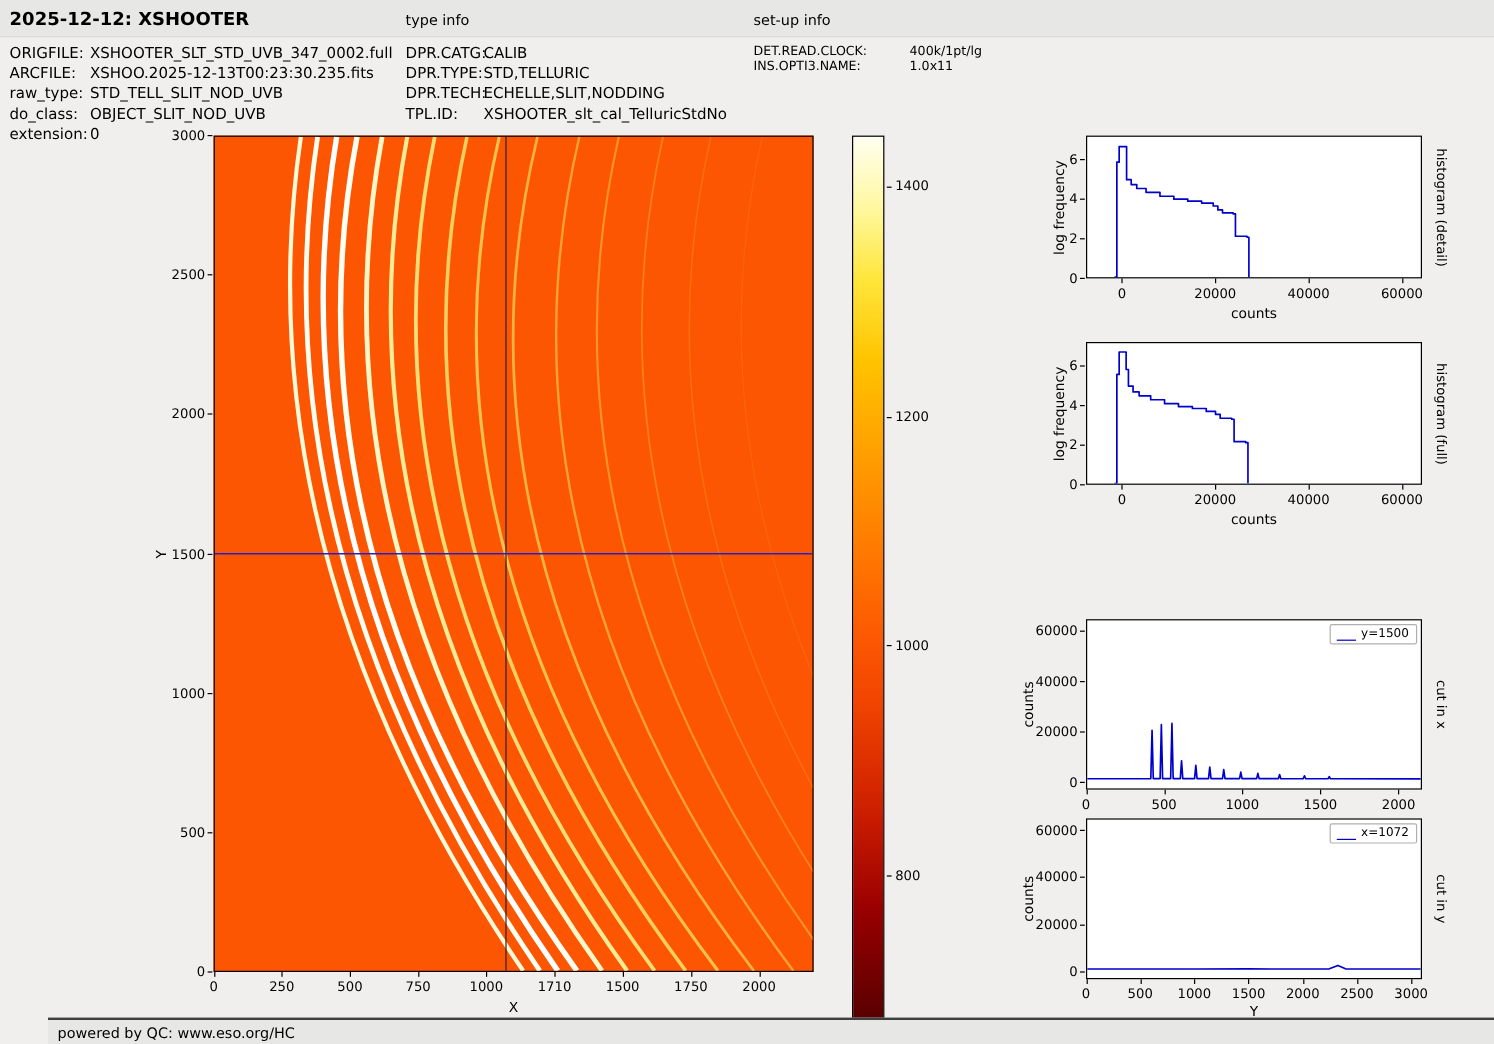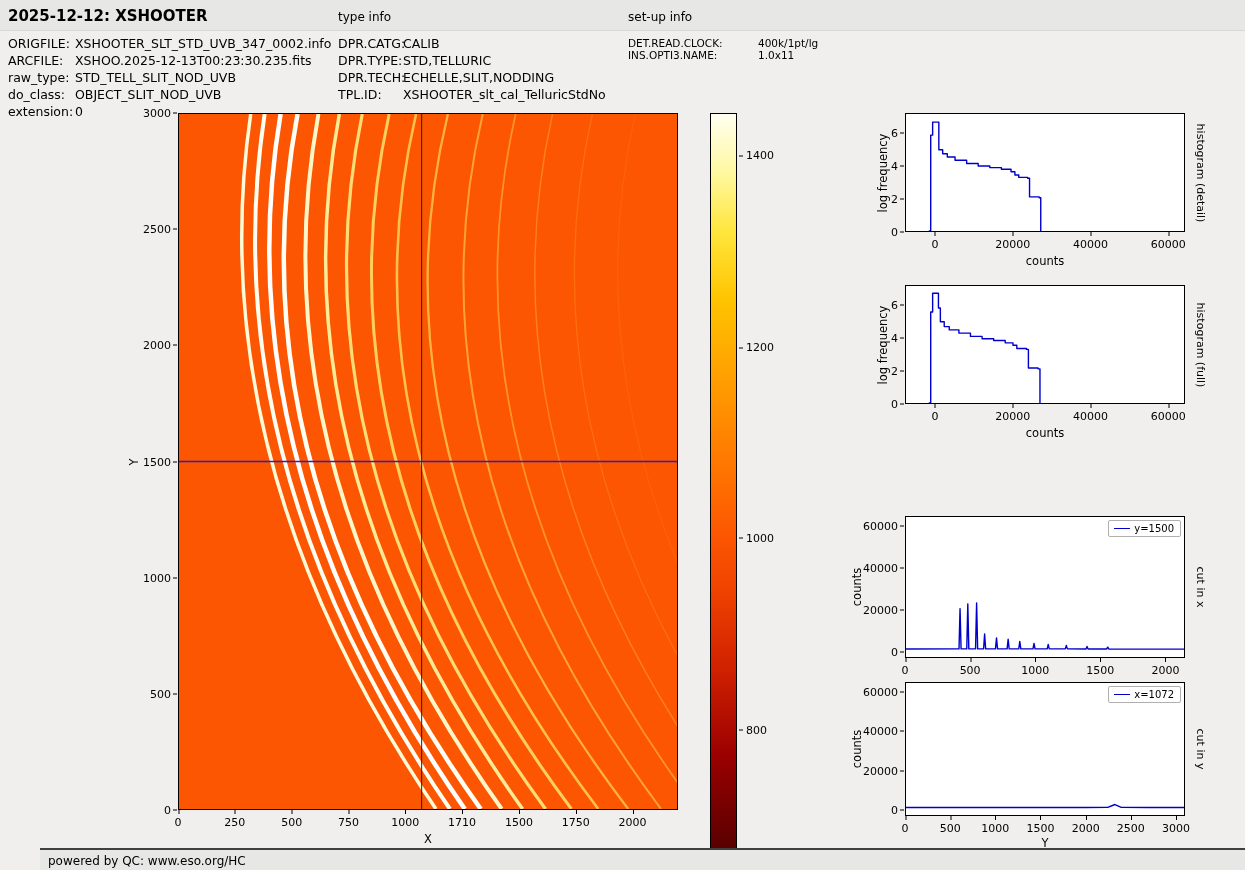--- a/index.html
+++ b/index.html
@@ -20,34 +20,34 @@
   .xtick::before{content:"";position:absolute;left:50%;top:-6px;width:1px;height:4px;background:#000;}
   .ytick{position:absolute;font-size:11px;right:calc(100% + 7px);transform:translateY(-50%);white-space:nowrap;}
   .ytick::after{content:"";position:absolute;left:calc(100% + 2px);top:50%;margin-top:-0.5px;width:4px;height:1px;background:#000;}
   .xlabel{position:absolute;top:calc(100% + 22px);left:50%;transform:translateX(-50%);font-size:11.5px;white-space:nowrap;}
   .ylabel{position:absolute;top:50%;transform:translate(-50%,-50%) rotate(-90deg);font-size:11.5px;white-space:nowrap;}
   .rlabel{position:absolute;right:-16px;top:50%;transform:translate(50%,-50%) rotate(90deg);font-size:11px;white-space:nowrap;}
   .cbtick{position:absolute;left:calc(100% + 9px);transform:translateY(-50%);font-size:11px;white-space:nowrap;}
   .cbtick::before{content:"";position:absolute;right:calc(100% + 3px);top:50%;width:4px;height:1px;background:#000;}
   .cbar-grad{position:absolute;inset:0;border:1px solid #000;
     background:linear-gradient(to top,#0a0000 0%,#2a0000 6%,#600000 14%,#9b0000 24%,#cf2000 34%,#f04400 44%,#fc5602 50%,#ff7500 58%,#ff9c00 68%,#ffc400 78%,#ffe63c 86%,#fff8a0 93%,#fffff0 100%);}
-  .legend{position:absolute;top:3px;right:3px;border:1px solid #b0b0b0;border-radius:2px;background:#fff;font-size:10px;padding:2px 6px 2px 5px;display:flex;align-items:center;gap:4px;}
+  .legend{position:absolute;top:3px;right:3px;border:1px solid #b0b0b0;border-radius:2px;background:#fff;font-size:10px;padding:2px 6px 2px 5px;display:flex;align-items:flex-end;gap:4px;}
   .legend-line{display:inline-block;width:16px;height:0;border-top:1.5px solid #0000cc;}
 </style>
 </head>
 <body>
 
 <div id="topbar" class="bar">
   <span id="title">2025-12-12: XSHOOTER</span>
   <span class="bar-label" style="left:338px">type info</span>
   <span class="bar-label" style="left:628px">set-up info</span>
 </div>
 
 <span class="lbl" style="left:8px;top:36px">ORIGFILE:</span>
-<span class="val" style="left:75px;top:36px">XSHOOTER_SLT_STD_UVB_347_0002.info</span>
+<span class="val" style="left:75px;top:36px">XSHOOTER_SLT_STD_UVB_347_0002.full</span>
 <span class="lbl" style="left:8px;top:53px">ARCFILE:</span>
 <span class="val" style="left:75px;top:53px">XSHOO.2025-12-13T00:23:30.235.fits</span>
 <span class="lbl" style="left:8px;top:70px">raw_type:</span>
 <span class="val" style="left:75px;top:70px">STD_TELL_SLIT_NOD_UVB</span>
 <span class="lbl" style="left:8px;top:87px">do_class:</span>
 <span class="val" style="left:75px;top:87px">OBJECT_SLIT_NOD_UVB</span>
 <span class="lbl" style="left:8px;top:104px">extension:</span>
 <span class="val" style="left:75px;top:104px">0</span>
 
 <span class="lbl" style="left:338px;top:36px">DPR.CATG:</span>

